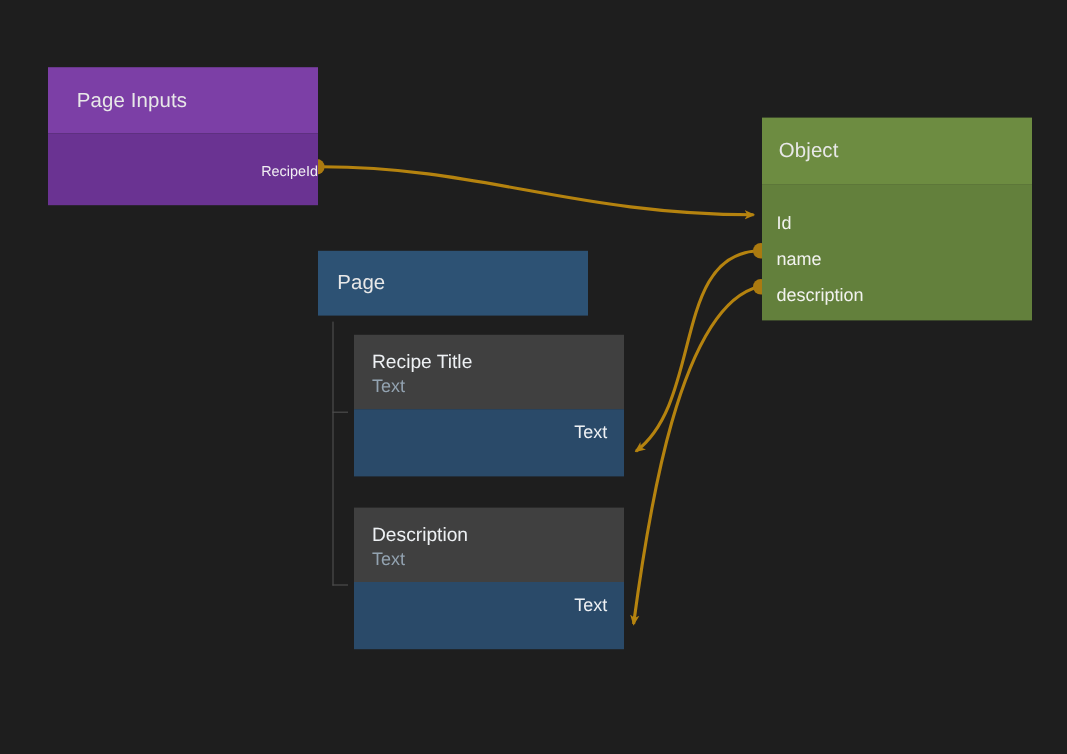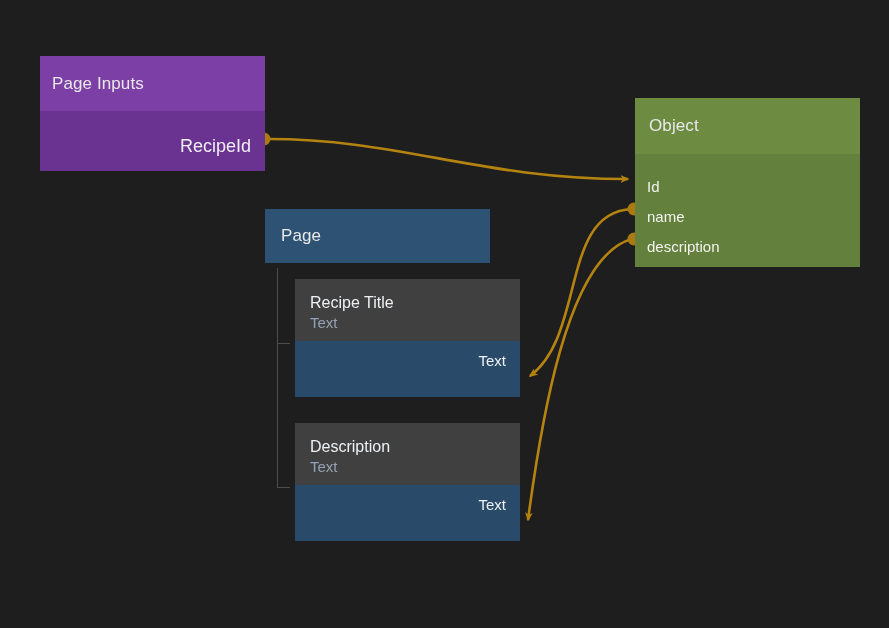--- a/index.html
+++ b/index.html
@@ -45,32 +45,32 @@
   }
   .node-body {
     box-sizing: border-box;
   }
 
   
   .n-pageinputs { left: 40px; top: 56px; width: 225px; }
   .n-pageinputs .node-header {
     height: 55px;
     background: #7c3fa6;
-    padding-left: 12px;
+    padding-left: 24px;
   }
   .n-pageinputs .node-body {
     height: 60px;
     background: #6a3392;
     position: relative;
   }
   .port-row-right {
     position: absolute;
-    right: 14px;
+    right: 0;
     color: #f0eef2;
-    font-size: 18px;
+    font-size: 12px;
     white-space: nowrap;
   }
 
   
   .n-object { left: 635px; top: 98px; width: 225px; }
   .n-object .node-header {
     height: 56px;
     background: #6d8c41;
     padding-left: 14px;
   }

